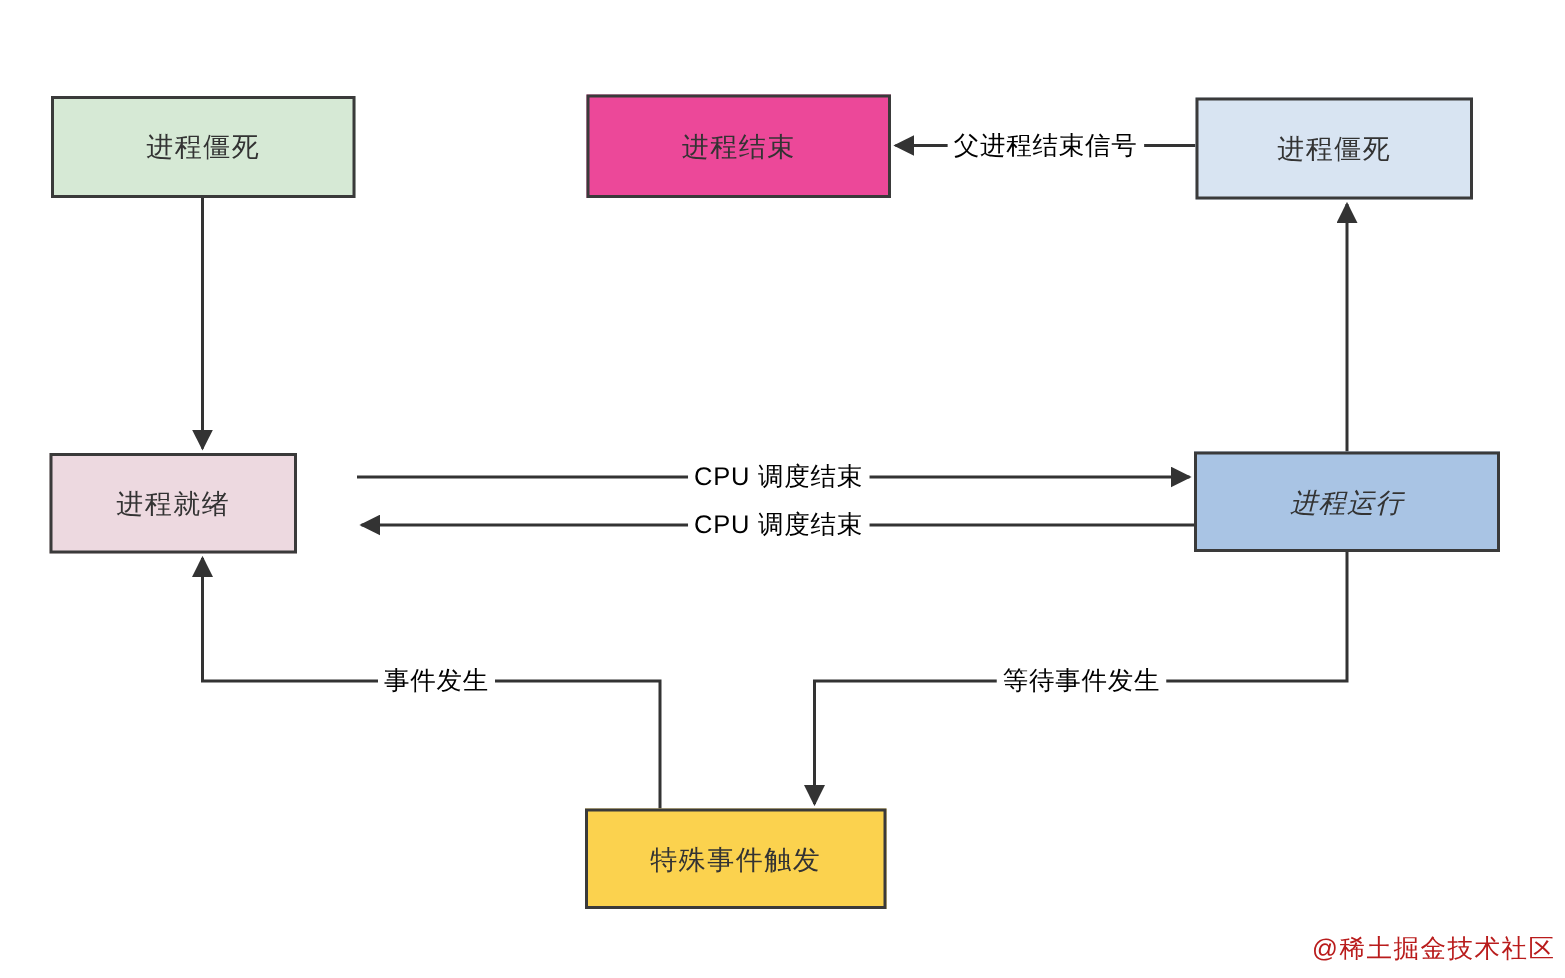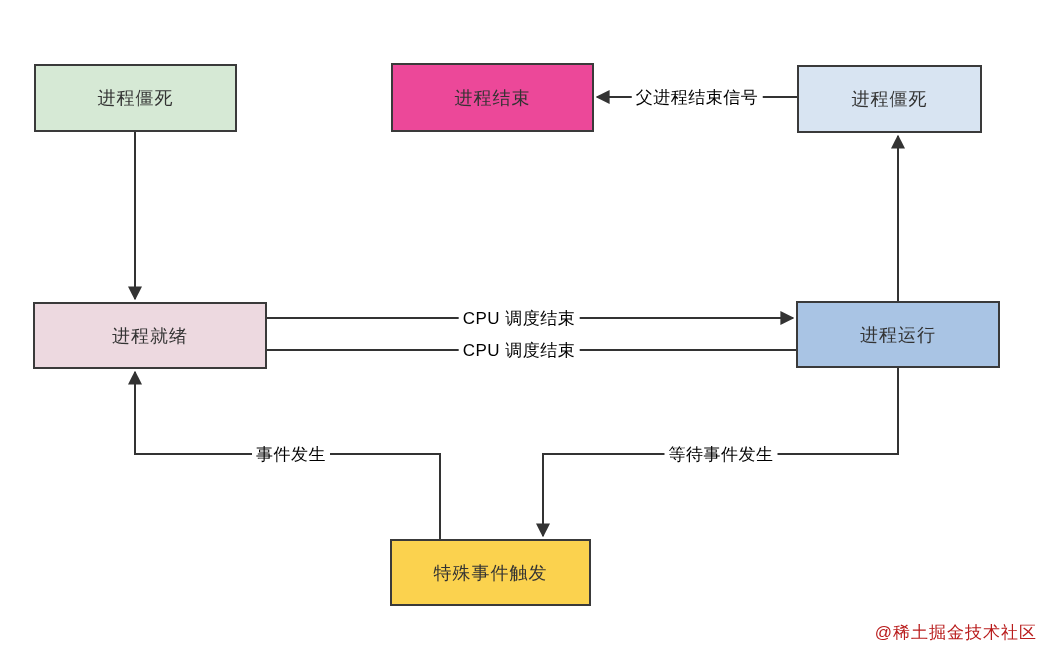--- a/index.html
+++ b/index.html
@@ -34,22 +34,22 @@
     display: flex;
     align-items: center;
     justify-content: center;
     font-size: 18px;
     color: #333333;
     letter-spacing: 1px;
   }
   .n-create  { left: 34px;  top: 64px;  width: 203px; height: 68px; }
   .n-end     { left: 391px; top: 63px;  width: 203px; height: 69px; }
   .n-zombie  { left: 797px; top: 65px;  width: 185px; height: 68px; }
-  .n-ready   { left: 33px;  top: 302px; width: 234px; height: 67px; }
-  .n-running { left: 796px; top: 301px; width: 204px; height: 67px; }
+  .n-ready   { left: 33px;  top: 302px; width: 165px; height: 67px; }
+  .n-running { left: 796px; top: 301px; width: 204px; height: 67px; font-style: italic; }
   .n-special { left: 390px; top: 539px; width: 201px; height: 67px; font-family: Liberation Mono, monospace; }
   .edge-label {
     position: absolute;
     transform: translate(-50%, -50%);
     background: #ffffff;
     padding: 0 4px;
     font-size: 17px;
     color: #000000;
     white-space: nowrap;
     letter-spacing: 0.5px;

